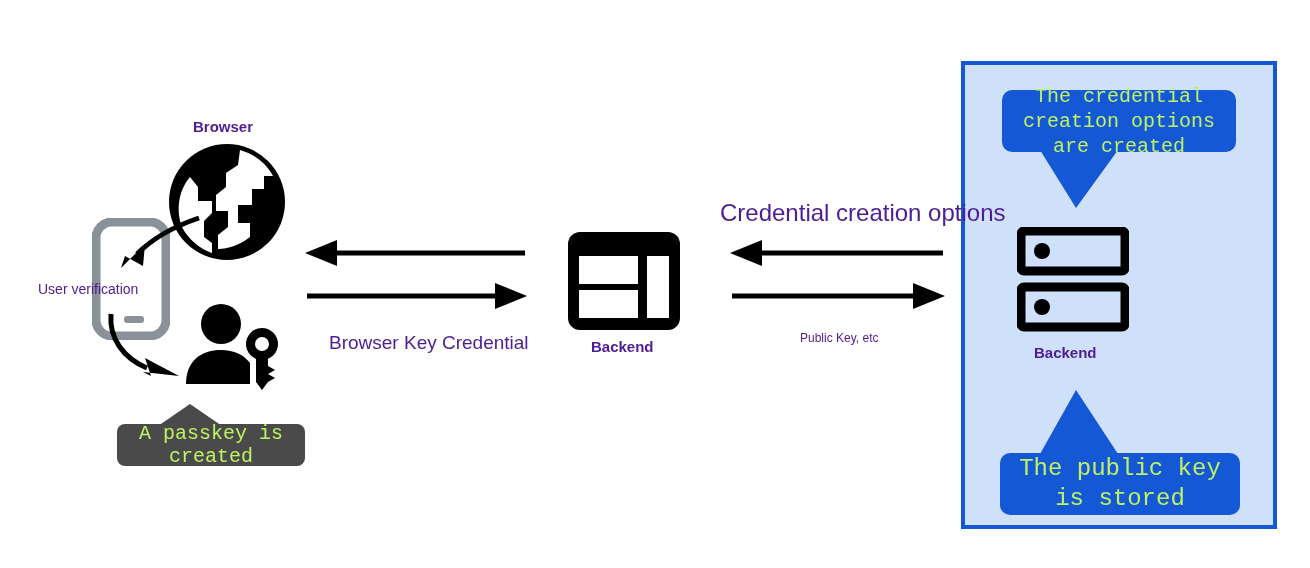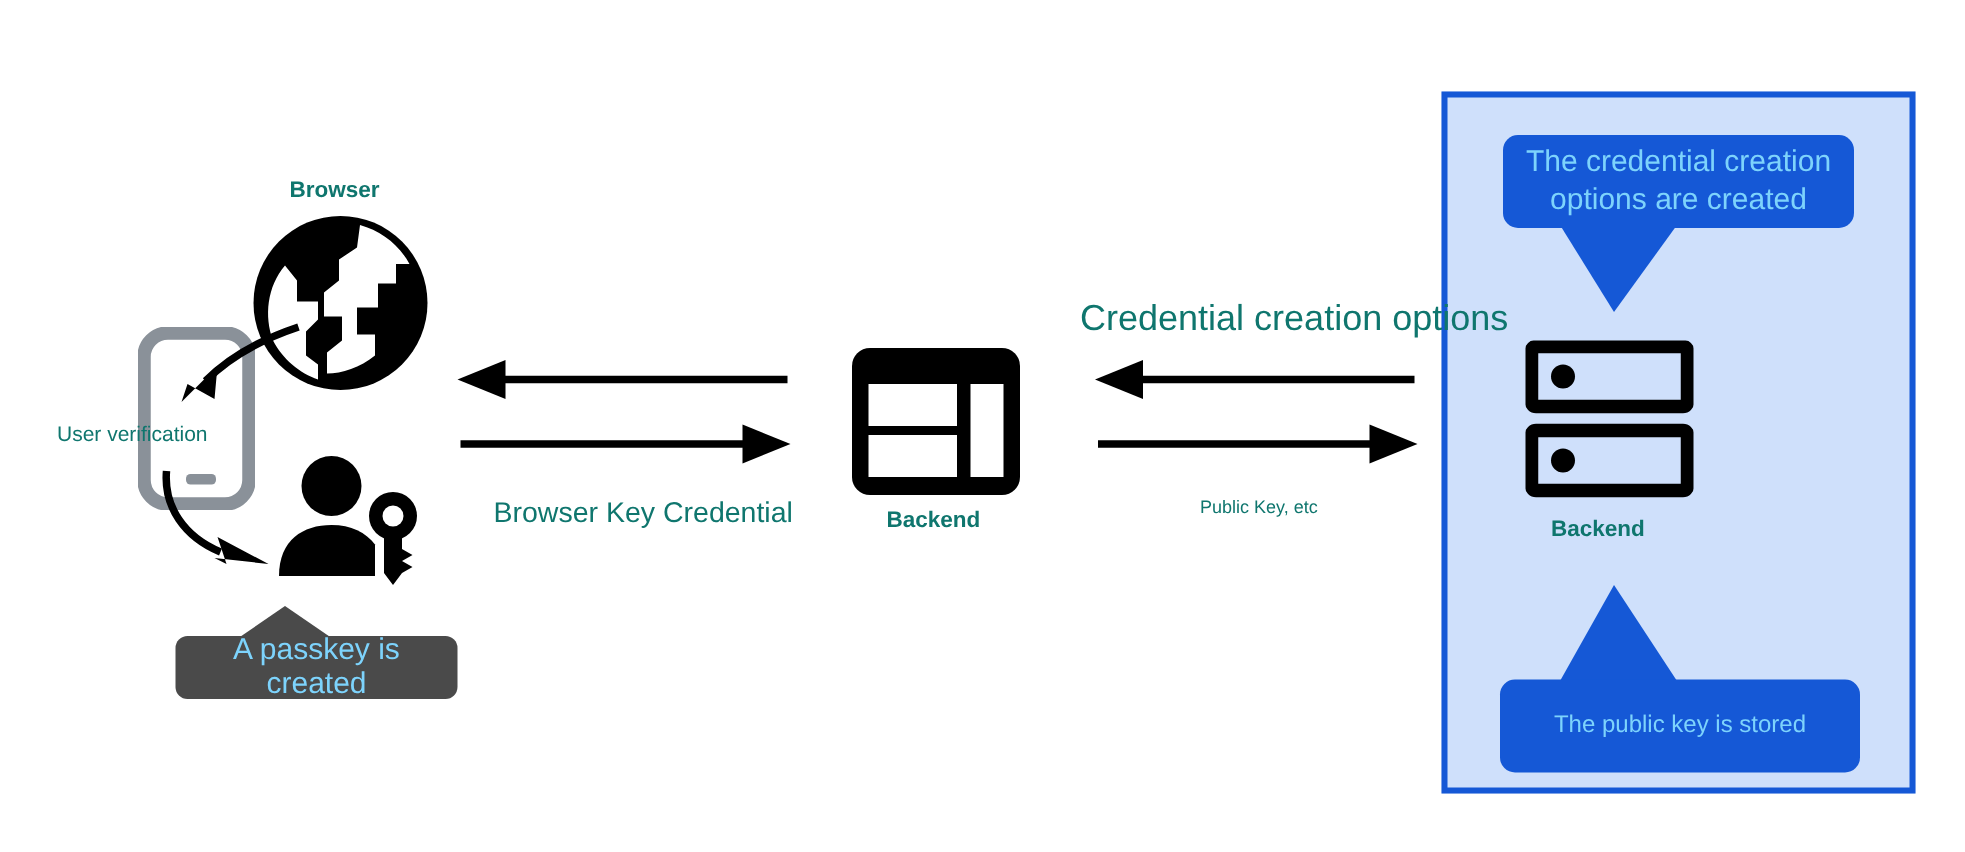--- a/index.html
+++ b/index.html
@@ -25,21 +25,21 @@
     top: 61px;
     width: 316px;
     height: 468px;
     background: #cfe0fb;
     border: 4px solid #1558d6;
     box-sizing: border-box;
   }
 
   
   .label {
-    color: #0f766e;
+    color: #4c1d95;
     white-space: nowrap;
     line-height: 1.15;
   }
   .label-bold { font-weight: bold; }
   .label-mono {
     font-family: "DejaVu Sans Mono", "Liberation Mono", monospace;
   }
 
   #browser-label { left: 193px; top: 118px; font-size: 15px; }
   #frontend-label { left: 591px; top: 338px; font-size: 15px; }
@@ -55,33 +55,34 @@
   .arrow-svg { overflow: visible; }
 
   
   .callout-box {
     position: absolute;
     box-sizing: border-box;
     display: flex;
     align-items: center;
     justify-content: center;
     text-align: center;
-    color: #7dd3fc;
+    color: #bef264;
     border-radius: 10px;
+    font-family: Liberation Mono, monospace;
   }
   .callout-blue { background: #1558d6; }
   .callout-gray { background: #4a4a4a; }
 
   #callout-top {
     left: 1002px; top: 90px; width: 234px; height: 62px;
     font-size: 20px; line-height: 1.25; padding: 0 8px;
   }
   #callout-bottom {
     left: 1000px; top: 453px; width: 240px; height: 62px;
-    font-size: 16px; line-height: 1.25; padding: 0 8px;
+    font-size: 24px; line-height: 1.25; padding: 0 8px;
   }
   #callout-passkey {
     left: 117px; top: 424px; width: 188px; height: 42px;
     font-size: 20px; padding: 0 8px; border-radius: 8px;
   }
 
   .tail { position: absolute; }
 </style>
 </head>
 <body>

